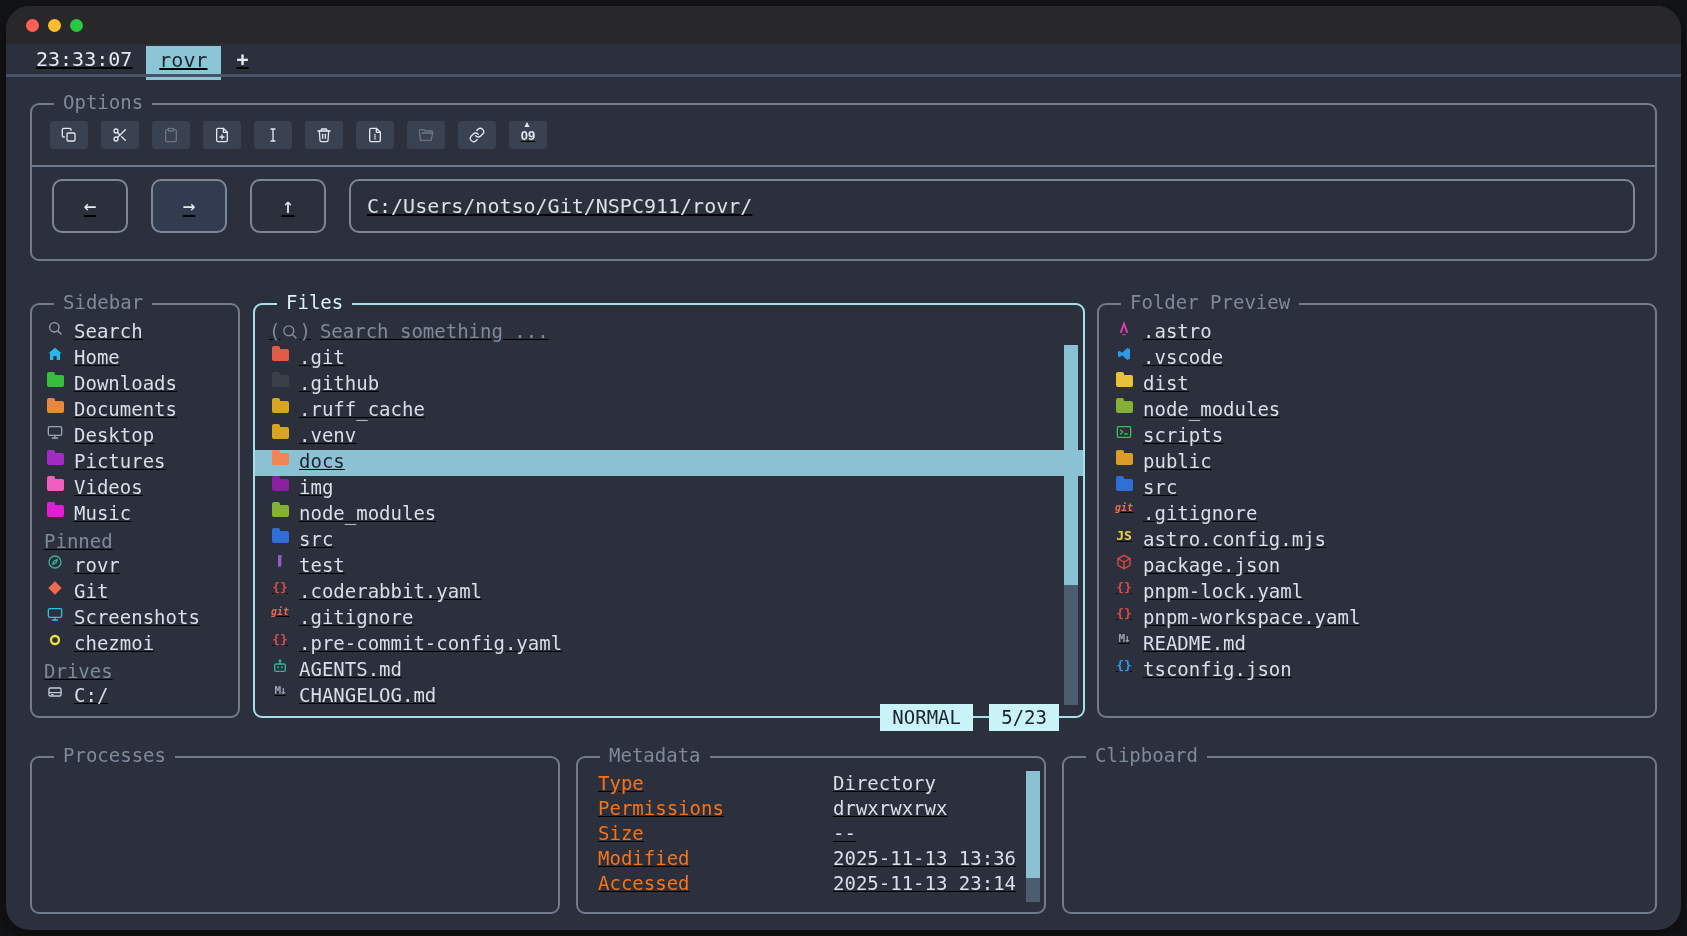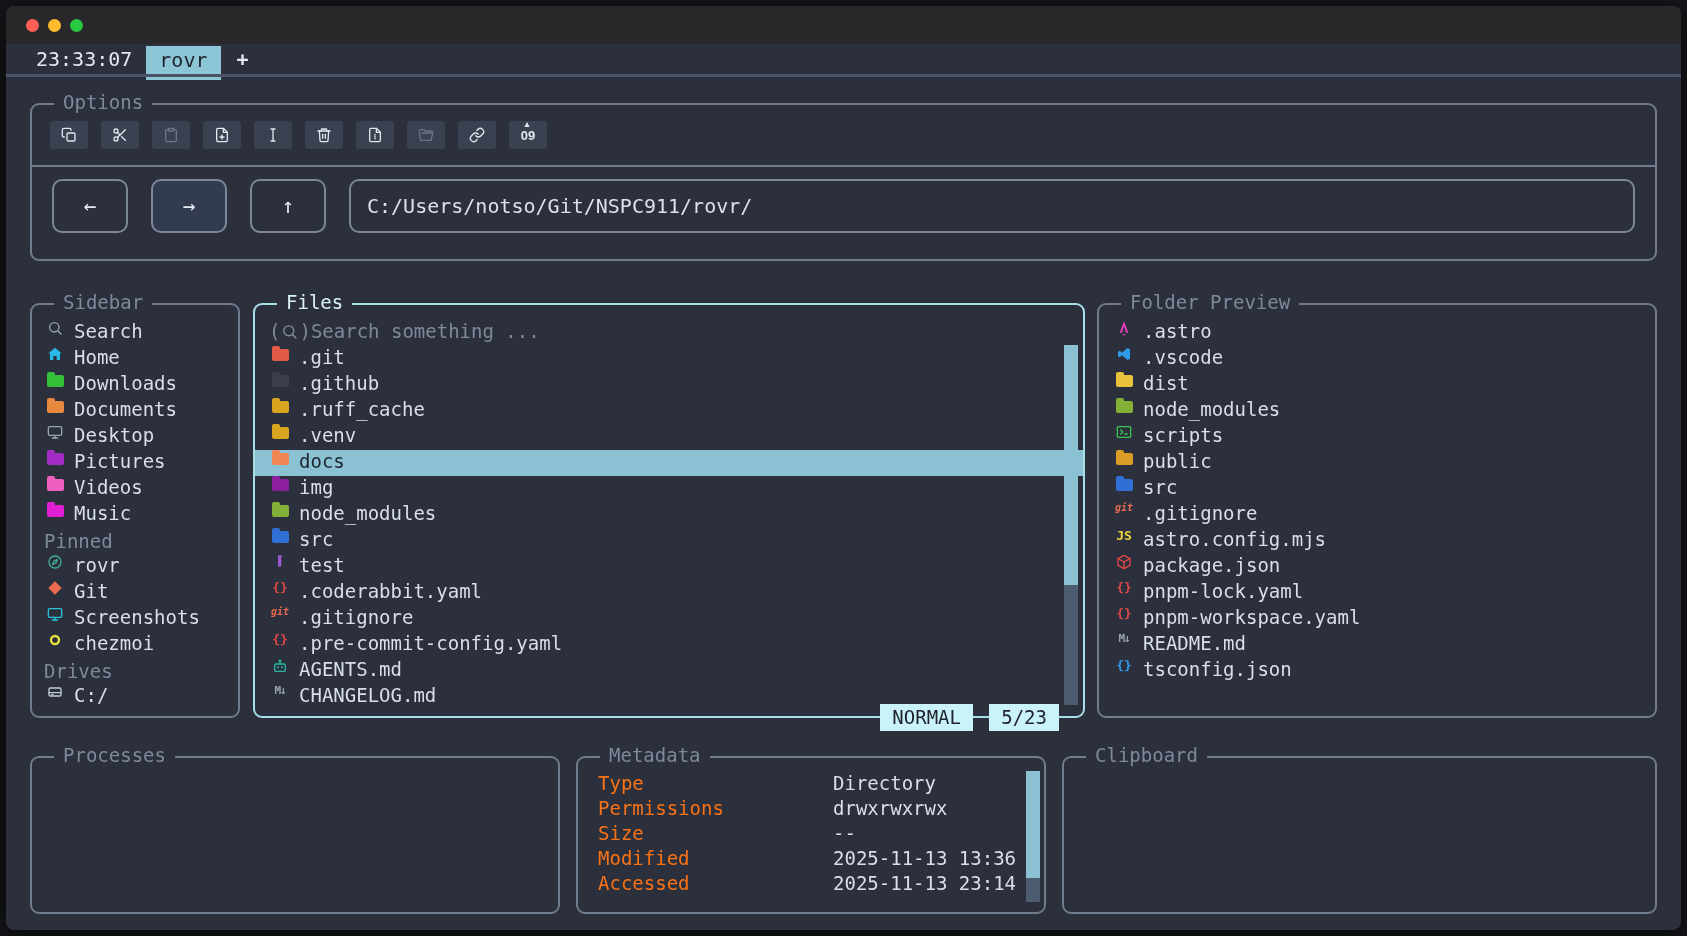--- a/index.html
+++ b/index.html
@@ -1,18 +1,18 @@
 <!DOCTYPE html>
 <html><head>
 <meta charset="utf-8">
 <style>
   * { margin:0; padding:0; box-sizing:border-box; }
   html,body { width:1687px; height:936px; background:#141518; font-family:"DejaVu Sans Mono", monospace; }
   .window { position:absolute; left:6px; top:6px; width:1675px; height:924px; background:#2b303c;
-            border-radius:8px; overflow:hidden; box-shadow:0 6px 24px rgba(0,0,0,.6); }
+            border-radius:24px; overflow:hidden; box-shadow:0 6px 24px rgba(0,0,0,.6);text-decoration:underline; }
   
   .titlebar { height:38px; background:#28282b; display:flex; align-items:center; padding-left:20px; }
   .tl { width:13px; height:13px; border-radius:50%; margin-right:9px; }
   .tl.red{background:#ff5f57}.tl.yellow{background:#febc2e}.tl.green{background:#28c840}
   
   .tabbar { height:33px; border-bottom:3px solid #4b5466; display:flex; align-items:center; padding-left:30px; }
   .clock { color:#e4e9f1; font-size:20px; margin-right:14px; }
   .tab { position:relative; background:#8cc6d6; color:#1f252e; font-size:20px; height:28px; line-height:28px;
          padding:0 13px; margin-top:1px; }
   .tab::after { content:""; position:absolute; left:0; right:0; bottom:-6px; height:3px; background:#8cc6d6; }
@@ -46,21 +46,21 @@
   .side .row, .side .shead { padding-left:12px; height:26px; }
   .shead { color:#7e8a9c; font-size:19px; line-height:26px; }
   .icn { width:22px; display:inline-flex; justify-content:center; align-items:center; flex:none; }
   .lbl { margin-left:8px; }
   .row.sel { background:#8ac2d4; }
   .row.sel .lbl { color:#1f252e; }
   .search-row { color:#7f8a9b; }
   .sicon { display:inline-flex; align-items:center; font-size:19px; }
   .sicon i { font-style:normal; }
   .sicon svg { margin:0 1px; }
-  .placeholder { }
+  .placeholder { margin-left:9px; }
   
   .fscroll { position:absolute; right:5px; top:40px; width:14px; }
   .fscroll .thumb { height:240px; background:#8ac2d4; }
   .fscroll .trackdark { height:120px; background:#4b5d6e; }
   .mscroll { position:absolute; right:4px; top:13px; width:14px; }
   .mscroll .thumb { height:107px; background:#8ac2d4; }
   .mscroll .trackdark { height:24px; background:#4b5d6e; }
   
   .badge { position:absolute; bottom:-15px; height:27px; line-height:27px; background:#c9f2f9; color:#20252d;
            font-size:19px; padding:0 12px; z-index:2; }

